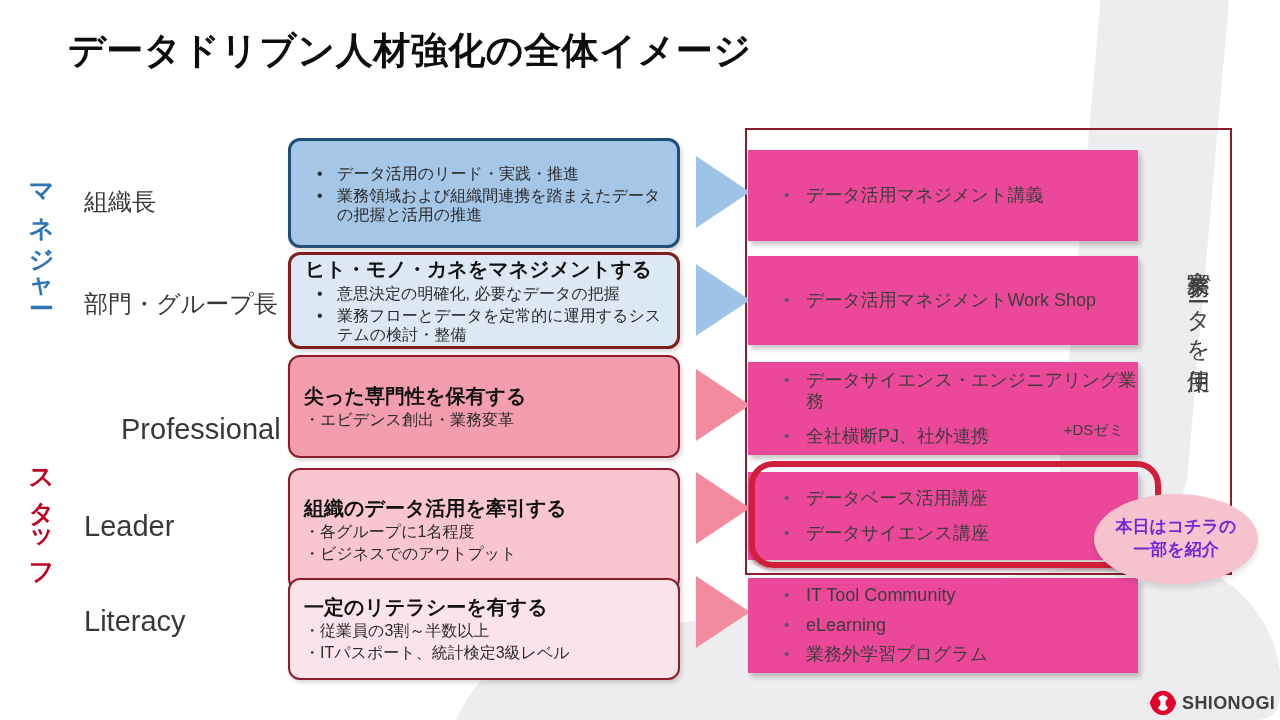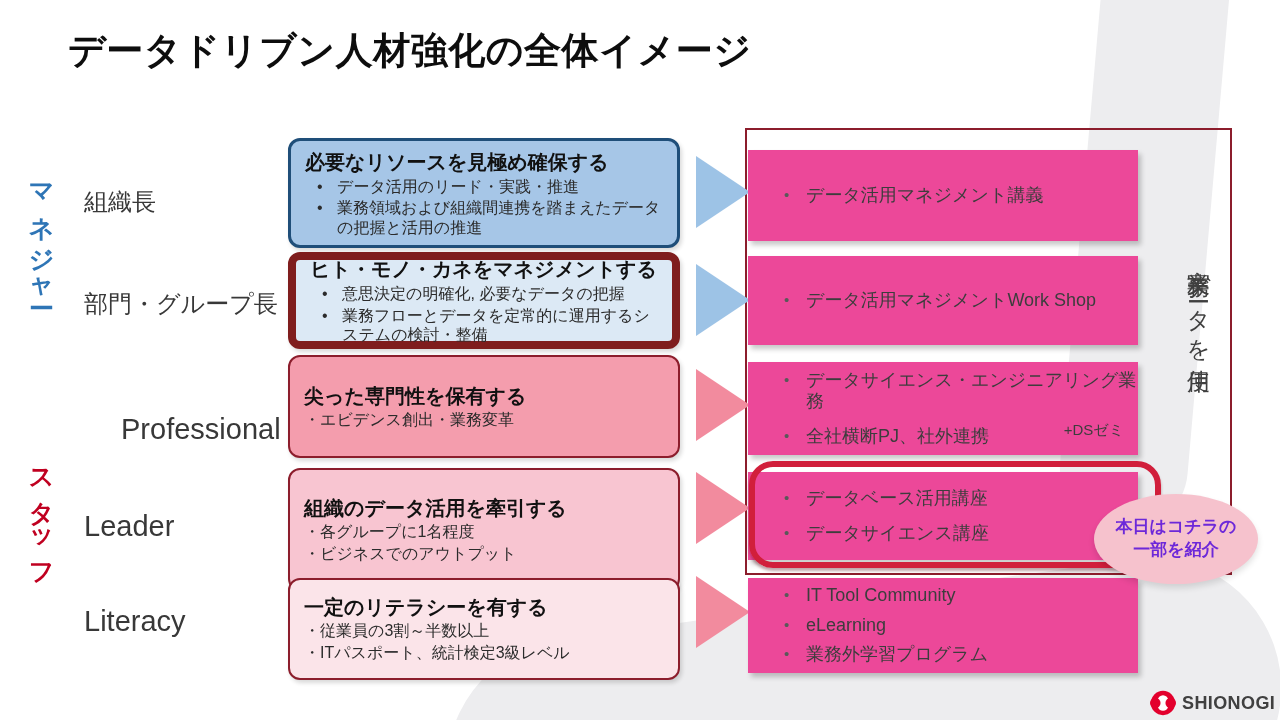--- a/index.html
+++ b/index.html
@@ -1,18 +1,18 @@
 <!DOCTYPE html>
 <html><head>
 <meta charset="utf-8">
 <style>
   * { margin:0; padding:0; box-sizing:border-box; }
   html,body { width:1280px; height:720px; }
   body { font-family:"Liberation Sans","DejaVu Sans",sans-serif; background:#ffffff; overflow:hidden; }
-  .slide { position:relative; width:1280px; height:720px; background:#ffffff; overflow:hidden; }
+  .slide { position:relative; width:1280px; height:720px; background:#ffffff; overflow:hidden;border-radius:23px; }
 
   
   .decor { position:absolute; background:#EDEDEF; z-index:0; }
   .decor-top-band { left:1102px; top:-14px; width:128px; height:548px;
                     transform:rotate(5deg); transform-origin:top center;
                     border-radius:0 0 64px 64px; }
   .decor-bottom-swoosh { left:430px; top:658px; width:840px; height:260px;
                          transform:rotate(-8deg); transform-origin:left top;
                          border-radius:130px; }
 
@@ -34,21 +34,21 @@
   
   .mbox { position:absolute; left:288px; width:392px; border-radius:12px; z-index:2;
           padding:7px 12px 6px 14px; box-shadow:2px 3px 4px rgba(0,0,0,0.15);
           display:flex; flex-direction:column; justify-content:center; }
   .mbox-heading { font-size:20px; font-weight:bold; color:#111111; line-height:1.25; }
   .disc-bullet { position:relative; padding-left:32px; font-size:16px; color:#2b2b2b; line-height:1.22; margin-top:2px; }
   .disc-bullet::before { content:"•"; position:absolute; left:12px; top:0; color:#2b2b2b; }
   .dot-bullet { font-size:16px; color:#2b2b2b; line-height:1.35; }
   .dot-bullet::before { content:"・"; }
   .mbox-1 { top:138px; height:110px; background:#A6C6E7; border:3px solid #1F4E79; }
-  .mbox-2 { top:252px; height:97px;  background:#DCE9F5; border:8px solid #7f1d1d; }
+  .mbox-2 { top:252px; height:97px;  background:#DCE9F5; border:3px solid #7f1d1d; }
   .mbox-3 { top:355px; height:103px; background:#F49DAD; border:2.5px solid #8C1D2C; }
   .mbox-4 { top:468px; height:123px; background:#F8C5D1; border:2.5px solid #8C1D2C; }
   .mbox-5 { top:578px; height:102px; background:#FBE4E9; border:2.5px solid #8C1D2C; }
 
   
   .arrow { position:absolute; left:696px; width:54px; height:72px;
            clip-path:polygon(0 0,100% 50%,0 100%); z-index:2;
            filter:drop-shadow(2px 2px 2px rgba(0,0,0,0.25)); }
   .arrow.blue { background:#9DC3E6; }
   .arrow.pink { background:#F28B9E; }
@@ -102,21 +102,20 @@
   <div class="vlabel manager">マネジャー</div>
   <div class="vlabel staff">スタッフ</div>
 
   <div class="rowlabel jp rl-0">組織長</div>
   <div class="rowlabel jp rl-1">部門・グループ長</div>
   <div class="rowlabel en rl-2">Professional</div>
   <div class="rowlabel en rl-3">Leader</div>
   <div class="rowlabel en rl-4">Literacy</div>
 
   <div class="mbox mbox-1">
-    <div class="mbox-heading">必要なリソースを見極め確保する</div>
     <div class="disc-bullet">データ活用のリード・実践・推進</div>
     <div class="disc-bullet">業務領域および組織間連携を踏まえたデータの把握と活用の推進</div>
   </div>
 
   <div class="mbox mbox-2">
     <div class="mbox-heading">ヒト・モノ・カネをマネジメントする</div>
     <div class="disc-bullet">意思決定の明確化, 必要なデータの把握</div>
     <div class="disc-bullet">業務フローとデータを定常的に運用するシステムの検討・整備</div>
   </div>
 

